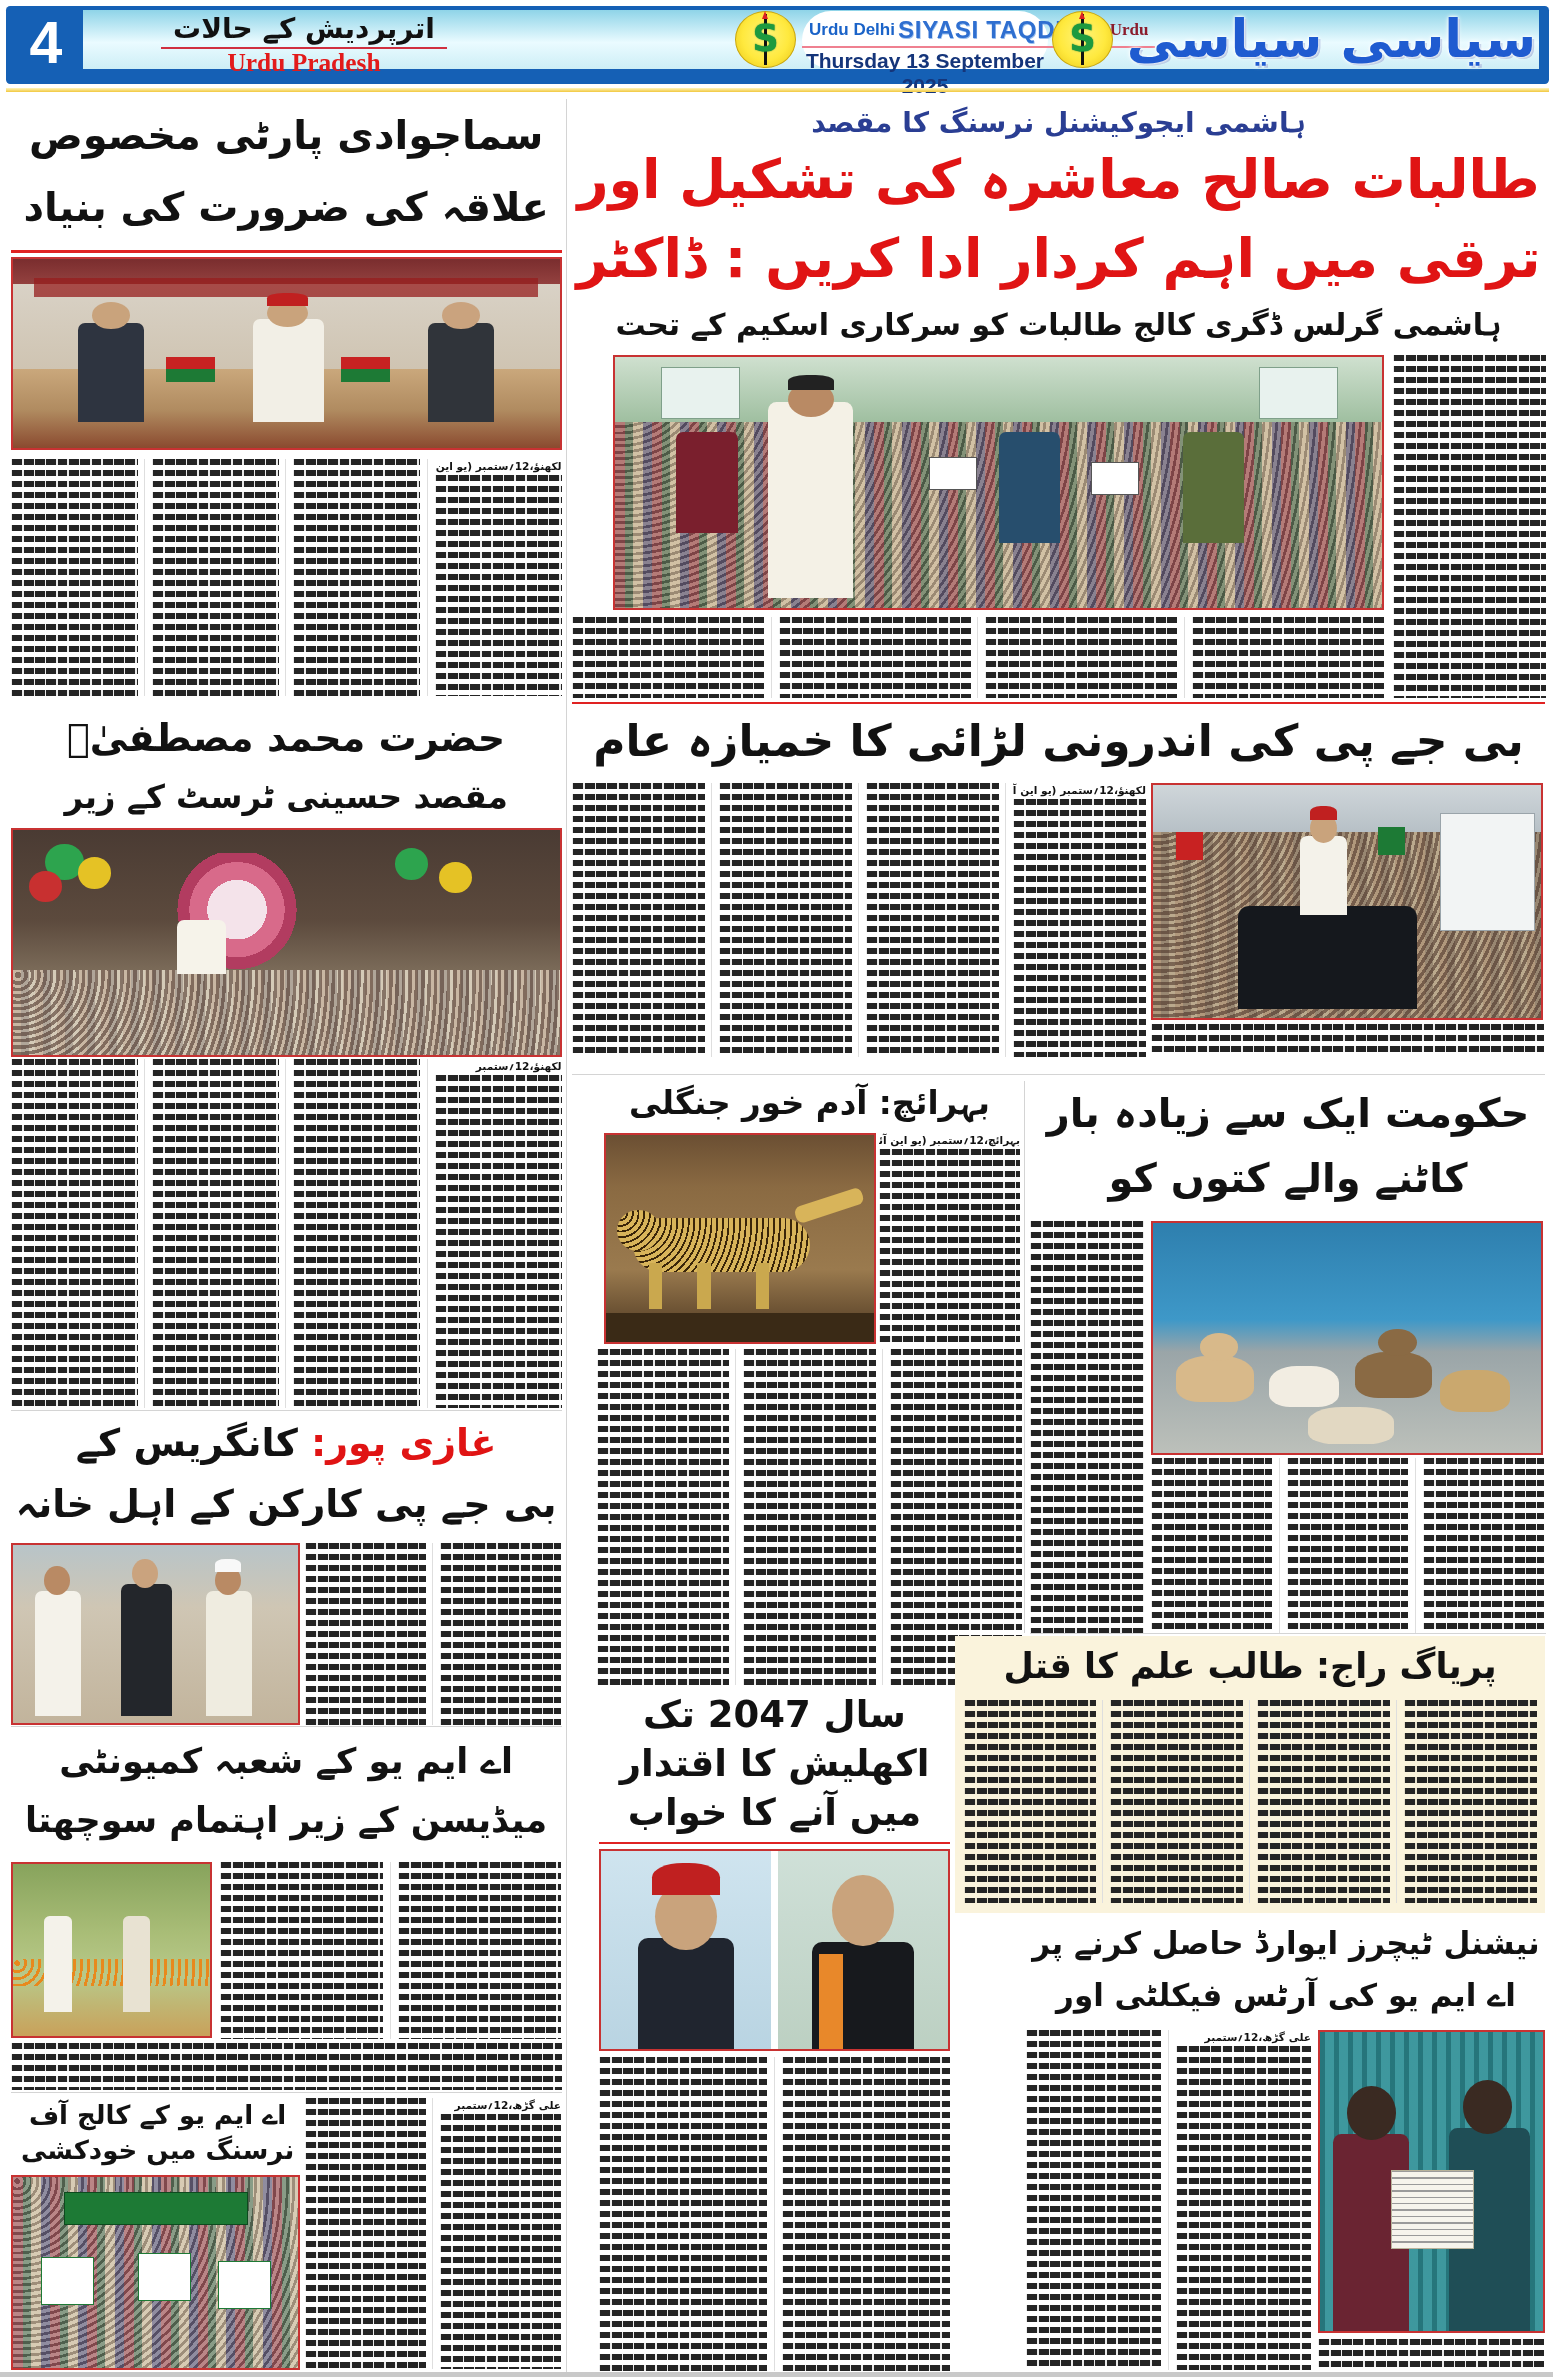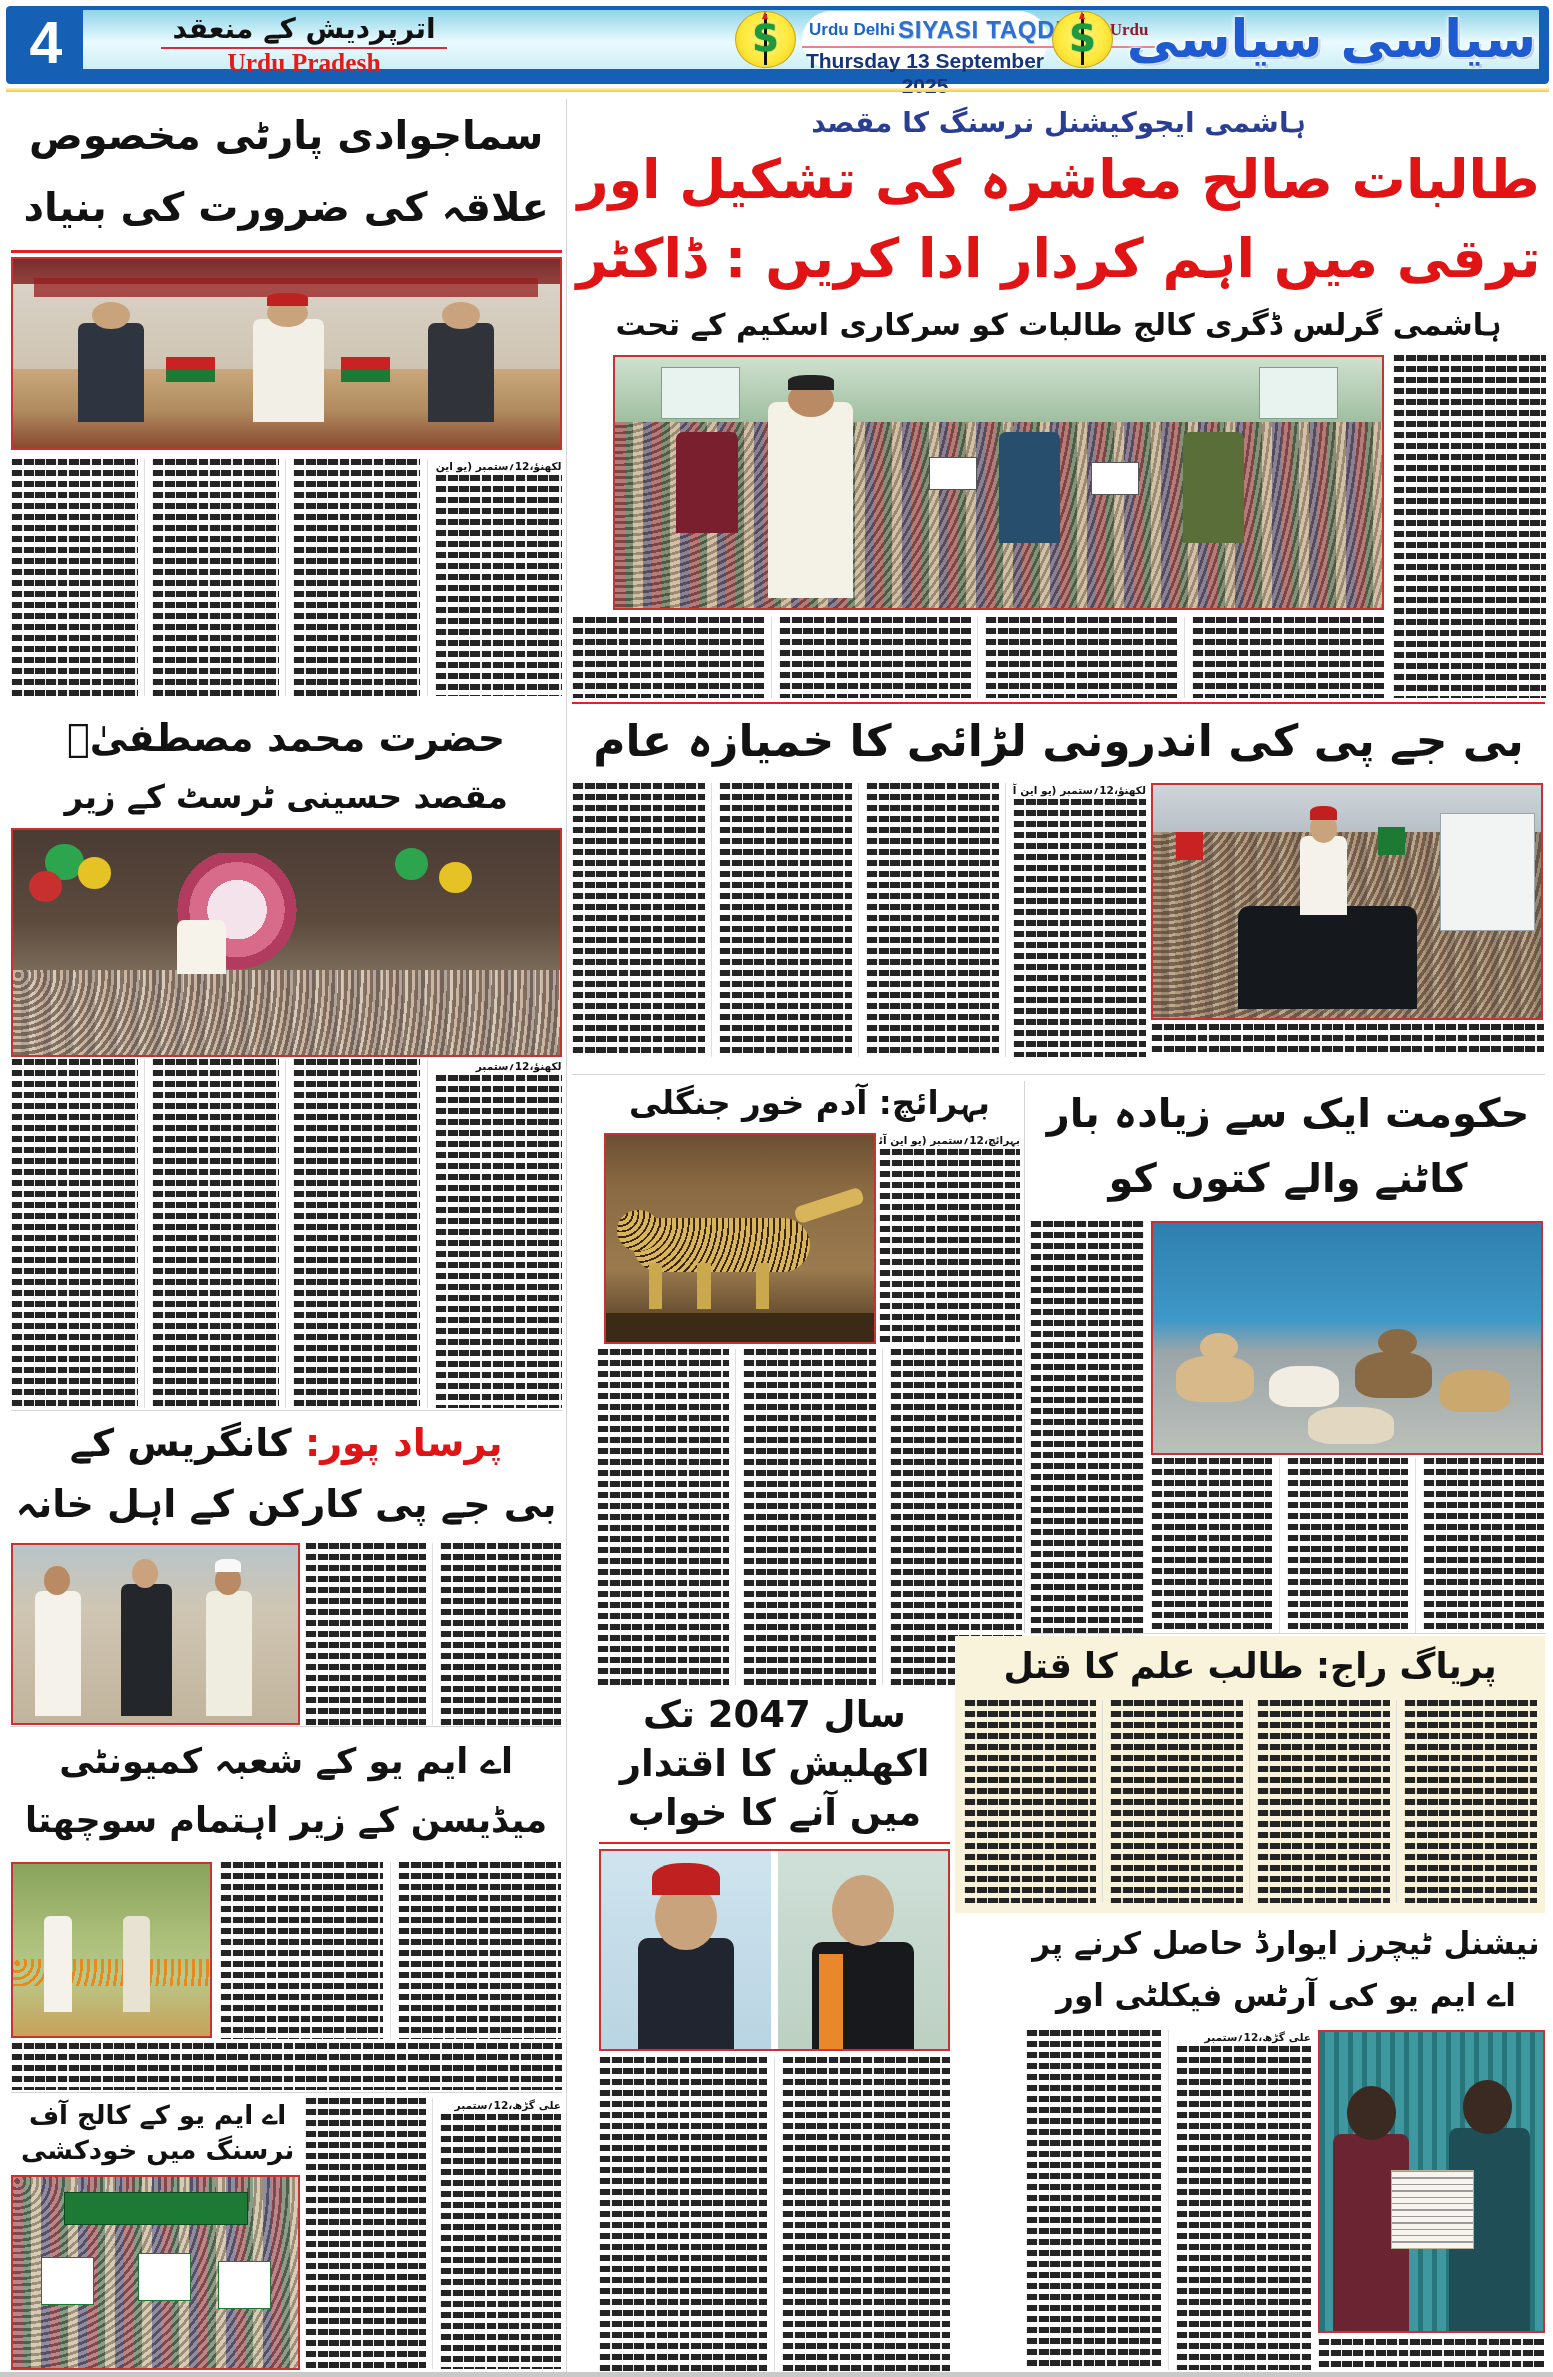--- a/index.html
+++ b/index.html
@@ -63,21 +63,21 @@
   .cream{background:#faf3dc;}
 </style>
 </head>
 <body>
 
 <div class="abs hdr-frame" style="left:5.7px;top:5.7px;width:1543px;height:78px;"></div>
 <div class="abs pgnum" style="left:10px;top:11.3px;width:72px;height:64px;">4</div>
 <div class="abs hdr-band" style="left:83px;top:10px;width:1456px;height:59px;"></div>
 
 <div class="abs" style="left:106px;top:12.7px;width:396px;height:55px;">
-  <div class="section-ur ur">اترپردیش کے منعقد</div>
+  <div class="section-ur ur">اترپردیش کے حالات</div>
   <div class="section-rule"></div>
   <div class="section-en">Urdu Pradesh</div>
 </div>
 
 <div class="abs logo" style="left:735px;top:11.3px;width:61px;height:57px;">
   <div class="needle"></div>
   <div class="needle-tip"></div>
   <span class="sglyph">S</span>
 </div>
 
@@ -235,21 +235,21 @@
     </div>
   <div class="c">
       <div class="sim"></div>
     </div>
   <div class="c">
       <div class="sim"></div>
     </div>
 </div>
 
 <div class="abs hl" style="left:10.6px;top:1414px;width:551px;height:61px;font-size:38px;line-height:58px;">
-  <span class="red">پرساد پور:</span>
+  <span class="red">غازی پور:</span>
   <span>کانگریس کے ریاستی صدر اجے رائے متوفی</span>
 </div>
 <div class="abs hl" style="left:10.6px;top:1475px;width:551px;height:61px;font-size:38px;line-height:58px;">بی جے پی کارکن کے اہل خانہ سے ملاقات کریں گے</div>
 <div class="photo" style="left:10.6px;top:1543px;width:285px;height:178px;background:linear-gradient(180deg,#b8c4c8 0%,#cfc6b4 35%,#c2b49c 100%);">
   <div class="shape" style="left:8%;top:26%;width:16%;height:70%;background:#f4f2ea;border-radius:7px 7px 0 0;"></div>
   <div class="shape" style="left:11%;top:12%;width:9%;height:16%;background:#b98a64;border-radius:50%;"></div>
   <div class="shape" style="left:38%;top:22%;width:18%;height:74%;background:#23262b;border-radius:7px 7px 0 0;"></div>
   <div class="shape" style="left:42%;top:8%;width:9%;height:16%;background:#caa37e;border-radius:50%;"></div>
   <div class="shape" style="left:68%;top:26%;width:16%;height:70%;background:#efece0;border-radius:7px 7px 0 0;"></div>
   <div class="shape" style="left:71%;top:12%;width:9%;height:16%;background:#b98a64;border-radius:50%;"></div>

